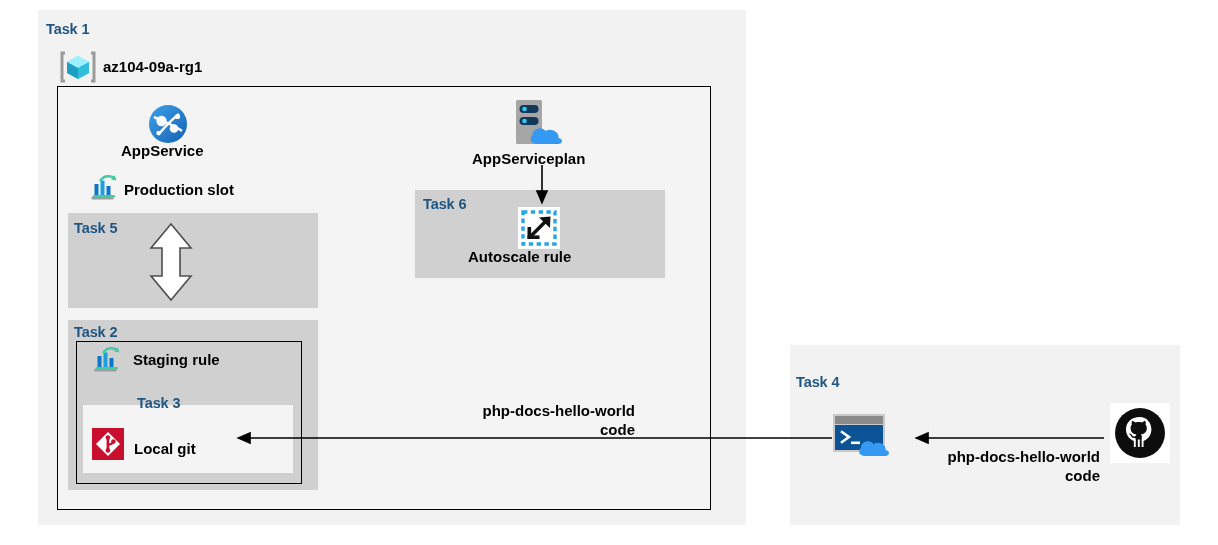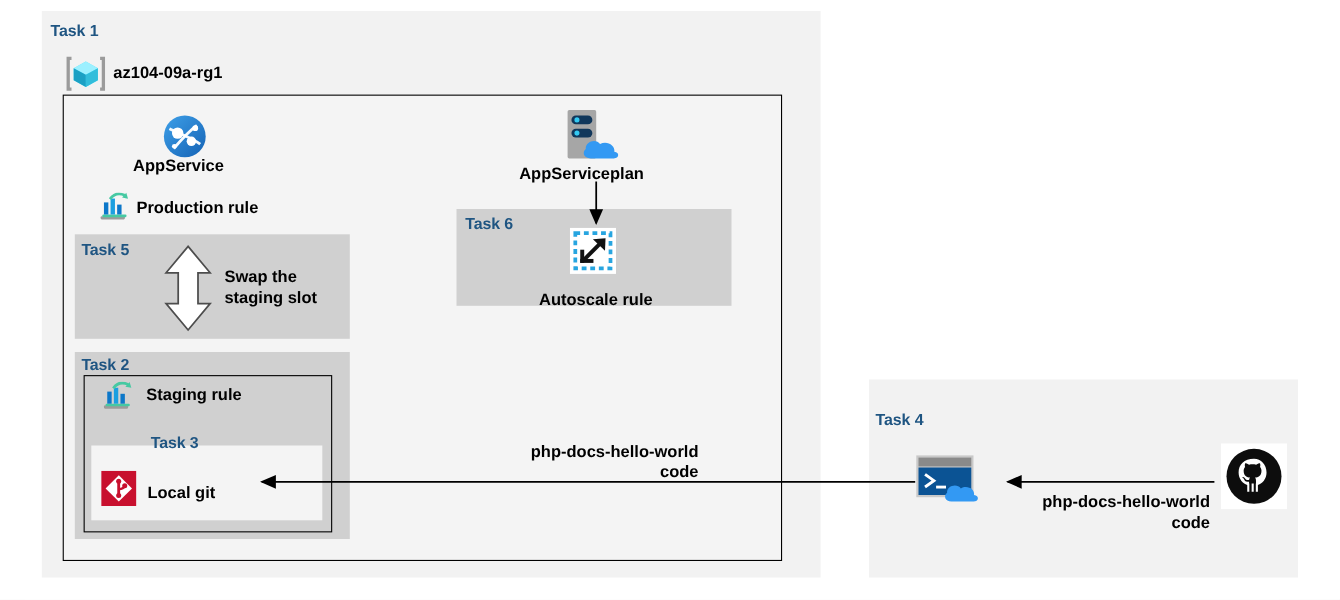--- a/index.html
+++ b/index.html
@@ -105,30 +105,29 @@
     <svg class="icon" width="28" height="26" viewBox="0 0 28 26">
       <rect x="1.5" y="21.5" width="22" height="3" rx="1" fill="#9b9b9b"></rect>
       <rect x="3" y="20" width="22" height="2.4" rx="1" fill="#46c9a2"></rect>
       <rect x="4.5" y="9" width="4" height="11" fill="#0c77c9"></rect>
       <rect x="10.5" y="5.5" width="4" height="14.5" fill="#1b9fe0"></rect>
       <rect x="16.5" y="11" width="4" height="9" fill="#0c77c9"></rect>
       <path d="M10 6 C14 0.5, 19 0.5, 23.5 2.5" stroke="#46c9a2" stroke-width="2.6" fill="none"></path>
       <polygon points="24.8,0.2 26.4,5.6 21,4.6" fill="#46c9a2"></polygon>
     </svg>
   </div>
-  <div class="abs node-label" style="left:124px; top:181px;">Production rule</div>
+  <div class="abs node-label" style="left:124px; top:181px;">Production slot</div>
 
   <div class="abs grey-box" style="left:68px; top:213px; width:250px; height:95px;"></div>
   <div class="abs task-label" style="left:74px; top:220px;">Task 5</div>
   <div class="abs" style="left:147px; top:222px; width:48px; height:80px;">
     <svg class="icon" width="48" height="80" viewBox="0 0 48 80">
       <polygon points="24,2 44,26 33,26 33,54 44,54 24,78 4,54 15,54 15,26 4,26" fill="#ffffff" stroke="#4d4d4d" stroke-width="1.6" stroke-linejoin="miter"></polygon>
     </svg>
   </div>
-  <div class="abs node-label wrap" style="left:204px; top:243px; width:112px; text-align:left;">Swap the staging slot</div>
 
   <div class="abs grey-box" style="left:68px; top:320px; width:250px; height:170px;"></div>
   <div class="abs task-label" style="left:74px; top:324px;">Task 2</div>
 
   <div class="abs" style="left:76px; top:341px; width:224px; height:141px; border:1.6px solid #000000; background:#d0d0d0;"></div>
 
   <div class="abs" style="left:93px; top:347px; width:28px; height:26px;">
     <svg class="icon" width="28" height="26" viewBox="0 0 28 26">
       <rect x="1.5" y="21.5" width="22" height="3" rx="1" fill="#9b9b9b"></rect>
       <rect x="3" y="20" width="22" height="2.4" rx="1" fill="#46c9a2"></rect>
@@ -178,21 +177,21 @@
   <div class="abs" style="left:518px; top:207px; width:42px; height:42px;">
     <svg class="icon" width="42" height="42" viewBox="0 0 42 42">
       <rect x="0" y="0" width="42" height="42" fill="#ffffff"></rect>
       <rect x="5" y="5" width="32" height="32" fill="none" stroke="#27a5e0" stroke-width="3.4" stroke-dasharray="4.4 3.4"></rect>
       <path d="M13 29 L30 12" stroke="#111111" stroke-width="3.6"></path>
       <polygon points="32.5,9.5 32,21 21,10.5" fill="#111111"></polygon>
       <rect x="9.5" y="20" width="3.6" height="12" fill="#111111"></rect>
       <rect x="9.5" y="28.4" width="12" height="3.6" fill="#111111"></rect>
     </svg>
   </div>
-  <div class="abs node-label" style="left:490px; top:248px;margin-top:16px;">Autoscale rule</div>
+  <div class="abs node-label" style="left:468px; top:248px;">Autoscale rule</div>
 
   <div class="abs node-label wrap" style="left:455px; top:402px; width:180px;">php-docs-hello-world code</div>
 
   <div class="abs group-box" style="left:790px; top:345px; width:390px; height:180px;"></div>
   <div class="abs task-label" style="left:796px; top:374px;">Task 4</div>
 
   <div class="abs" style="left:832px; top:412px; width:68px; height:48px;">
     <svg class="icon" width="68" height="48" viewBox="0 0 68 48">
       <rect x="1" y="2" width="52" height="38" fill="#c9c9c9"></rect>
       <rect x="3" y="4" width="48" height="8" fill="#8a8a8a"></rect>

